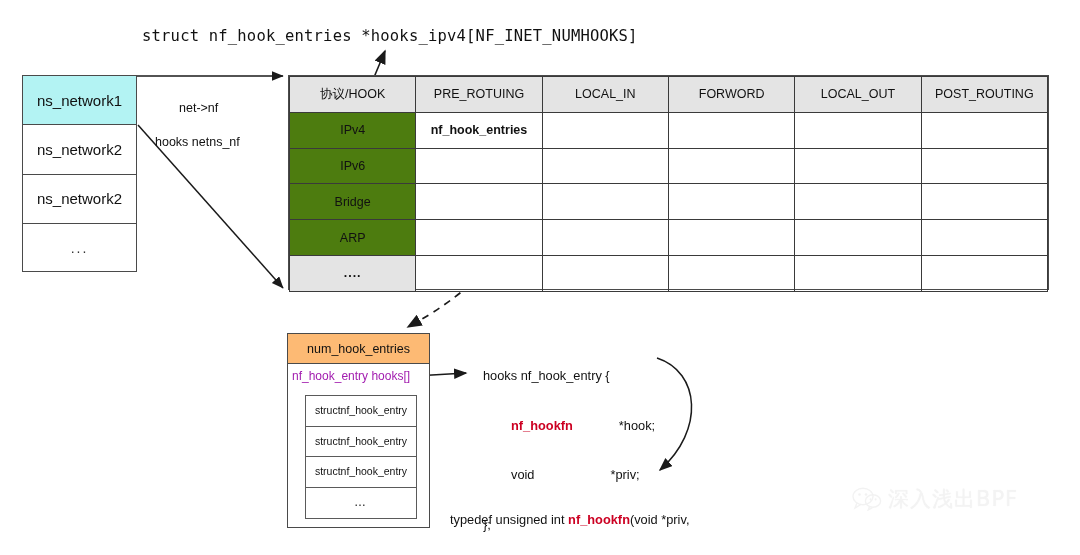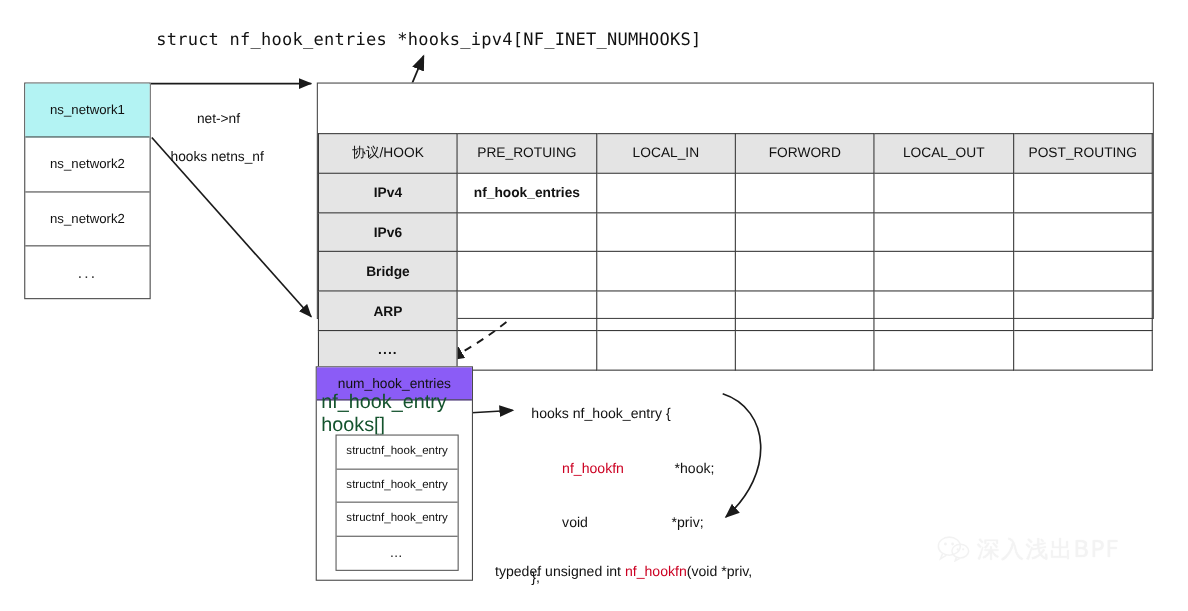--- a/index.html
+++ b/index.html
@@ -21,81 +21,81 @@
 
   
   .ns-box{
     left:22px;top:75px;width:115px;height:197px;
     border:1.6px solid #4a4a4a;background:#fff;
   }
   .ns-cell{
     width:100%;height:49.25px;
     border-bottom:1.4px solid #4a4a4a;
     display:flex;align-items:center;justify-content:center;
-    font-size:12px;color:#111;box-sizing:border-box;
+    font-size:15px;color:#111;box-sizing:border-box;
   }
   .ns-cell:last-child{border-bottom:none;}
   .ns-cell.hl{background:#b3f3f3;}
   .ns-cell.dots{font-size:14px;letter-spacing:2px;color:#333;}
 
   
   .conn-label{
     font-size:12.5px;font-weight:normal;color:#111;white-space:nowrap;
   }
 
   
   .hook-table{
     left:288px;top:75px;width:761px;height:215px;
     border:1.6px solid #4a4a4a;background:#fff;
     border-collapse:collapse;
   }
-  table.ht{border-collapse:collapse;width:100%;height:100%;table-layout:fixed;margin-top:45px;}
+  table.ht{border-collapse:collapse;width:100%;height:100%;table-layout:fixed;}
   table.ht td{
     border:1.2px solid #3a3a3a;
     text-align:center;vertical-align:middle;
     font-size:12.5px;color:#111;padding:0;
   }
   table.ht tr{height:35.8px;}
   td.hcell{background:#e4e4e4;}
-  td.rowhead{background:#e5e5e5;font-weight:bold;}
+  td.rowhead{background:#4d7c0f;font-weight:normal;}
   td.val{font-weight:bold;}
   td.dots4{background:#e4e4e4;font-weight:bold;letter-spacing:1px;}
 
   
   .nhe-box{
     left:287px;top:333px;width:143px;height:195px;
     border:1.6px solid #4a4a4a;background:#fff;
   }
   .nhe-head{
-    height:30px;background:#8b5cf6;border-bottom:1.5px solid #4a4a4a;
+    height:30px;background:#fdba74;border-bottom:1.5px solid #4a4a4a;
     display:flex;align-items:center;justify-content:center;
     font-size:12.5px;color:#111;box-sizing:border-box;
   }
   .nhe-hooks{
     height:24px;display:flex;align-items:center;padding-left:4px;
-    font-size:18px;color:#14532d;box-sizing:border-box;
+    font-size:12px;color:#a21caf;box-sizing:border-box;
   }
   .entry-list{
     position:absolute;left:17px;top:61px;width:112px;height:124px;
     border:1.4px solid #5a5a5a;background:#fff;box-sizing:border-box;
   }
   .entry{
     height:30.5px;border-bottom:1.2px solid #5a5a5a;
     display:flex;align-items:center;justify-content:center;
     font-size:10.5px;line-height:11.5px;color:#111;box-sizing:border-box;
   }
   .entry:last-child{border-bottom:none;}
   .entry .ln{display:block;}
   .entry.dots{font-size:12px;letter-spacing:2px;}
 
   
   .code{
     font-size:12.8px;line-height:16.5px;color:#111;white-space:pre;
   }
-  .kw-red{color:#cc0022;font-weight:normal;}
+  .kw-red{color:#cc0022;font-weight:bold;}
 
   
   .wm{
     left:852px;top:485px;display:flex;align-items:center;gap:6px;
     opacity:.5;
   }
   .wm-text{
     font-size:21px;color:#e9e9e9;letter-spacing:1px;
     font-family:"DejaVu Sans","Liberation Sans",sans-serif;
     text-shadow:0 0 1px #dcdcdc;

